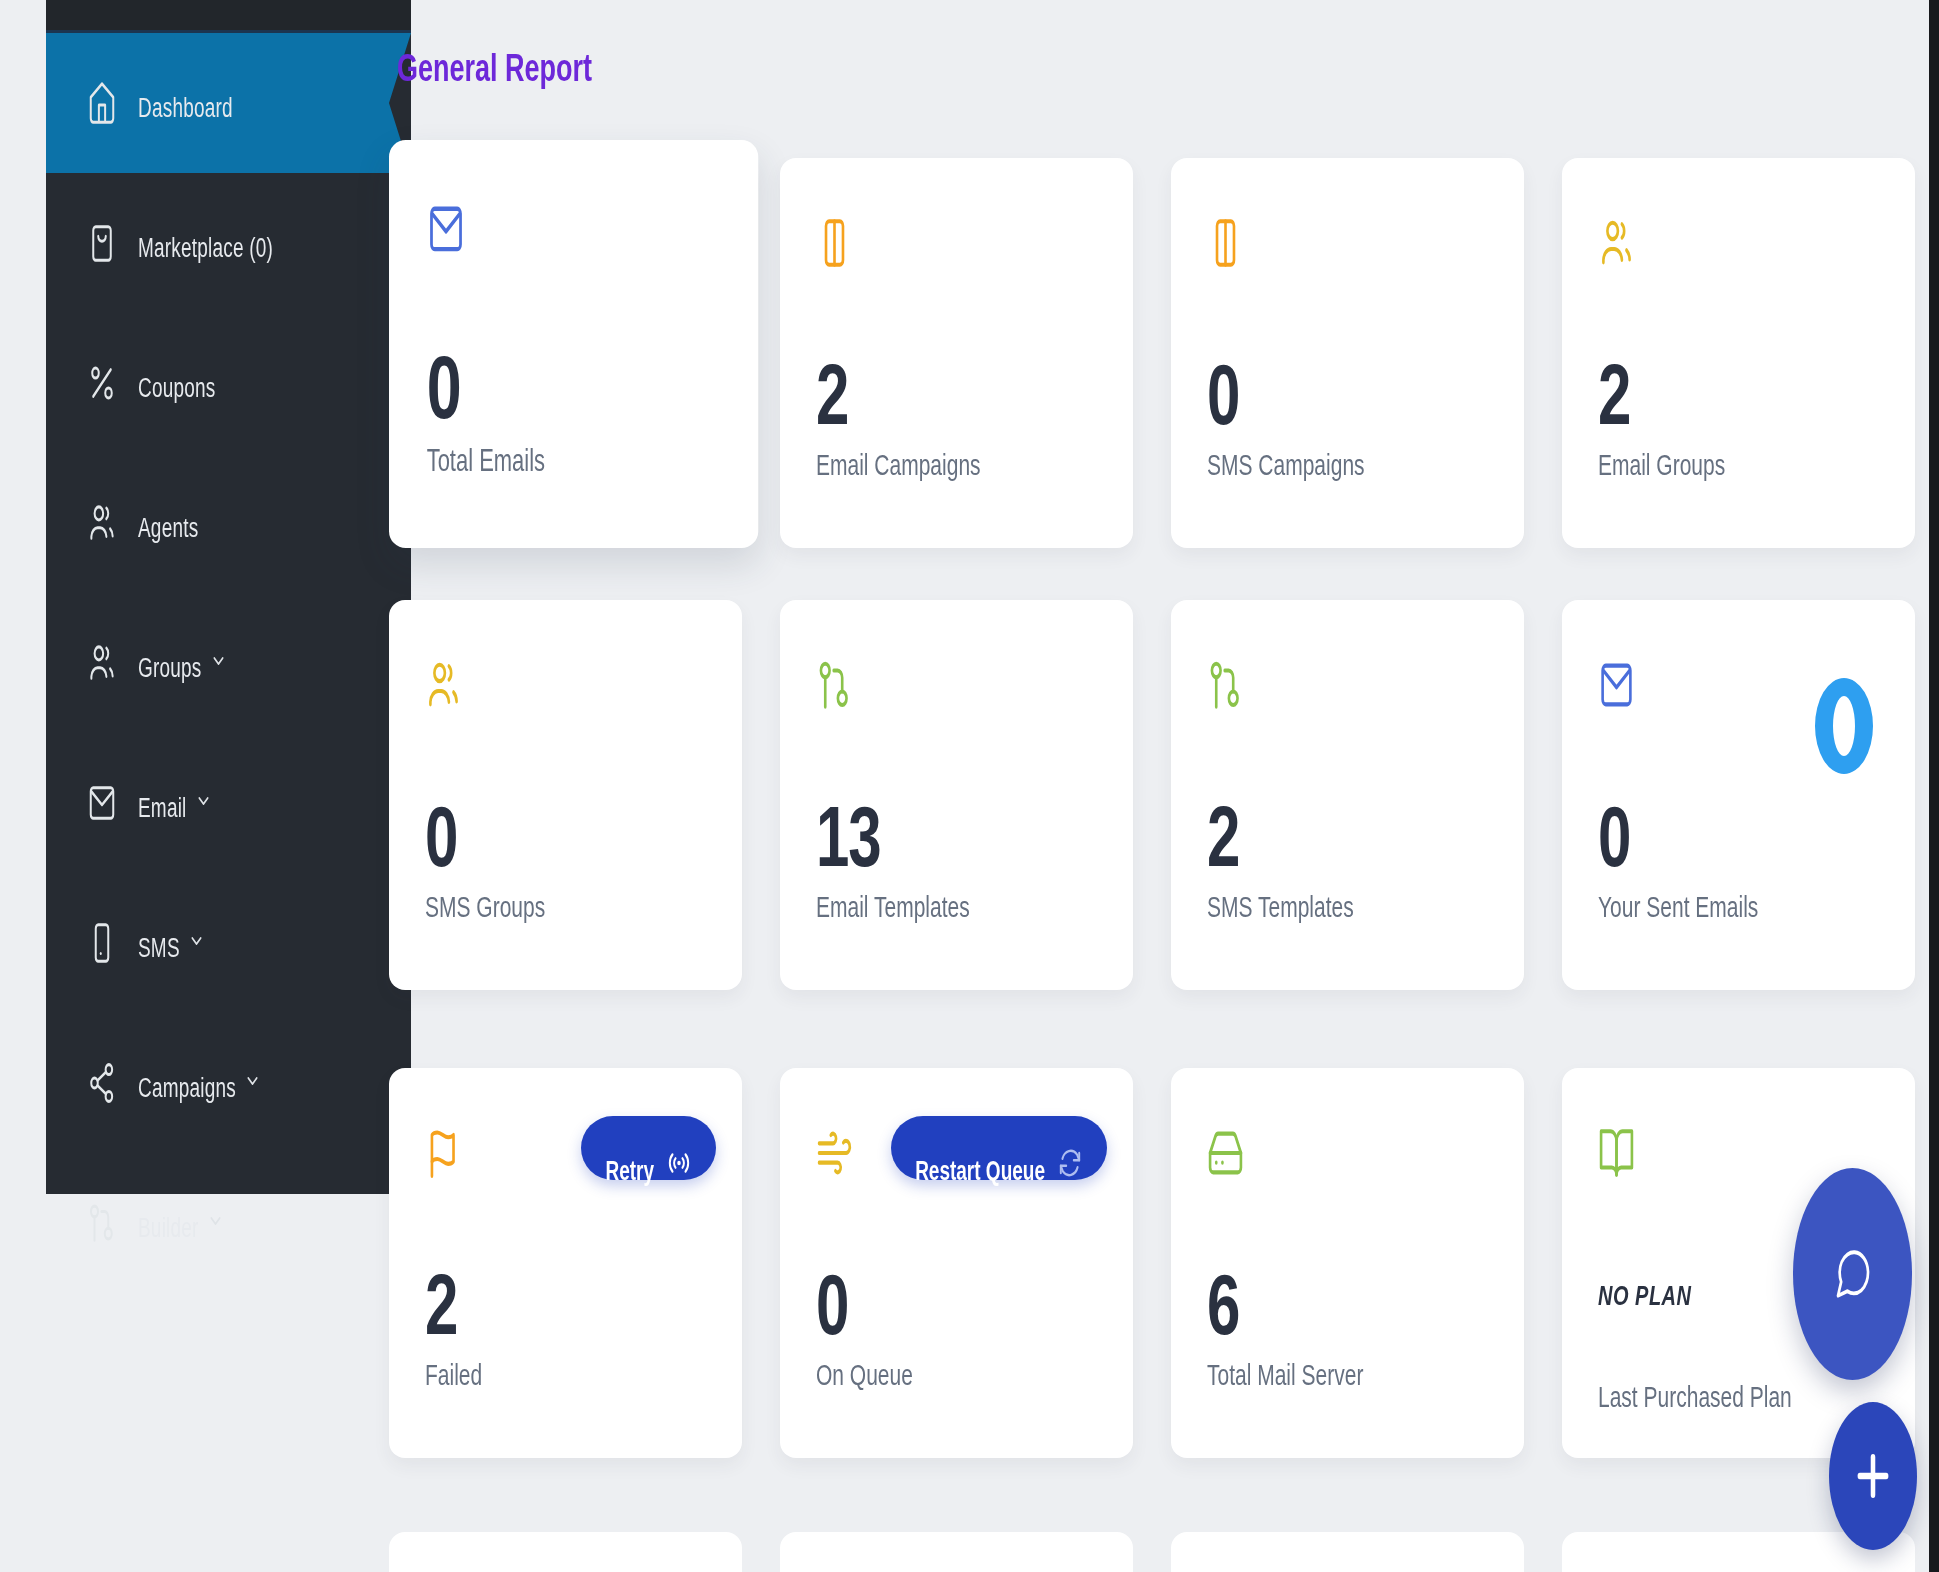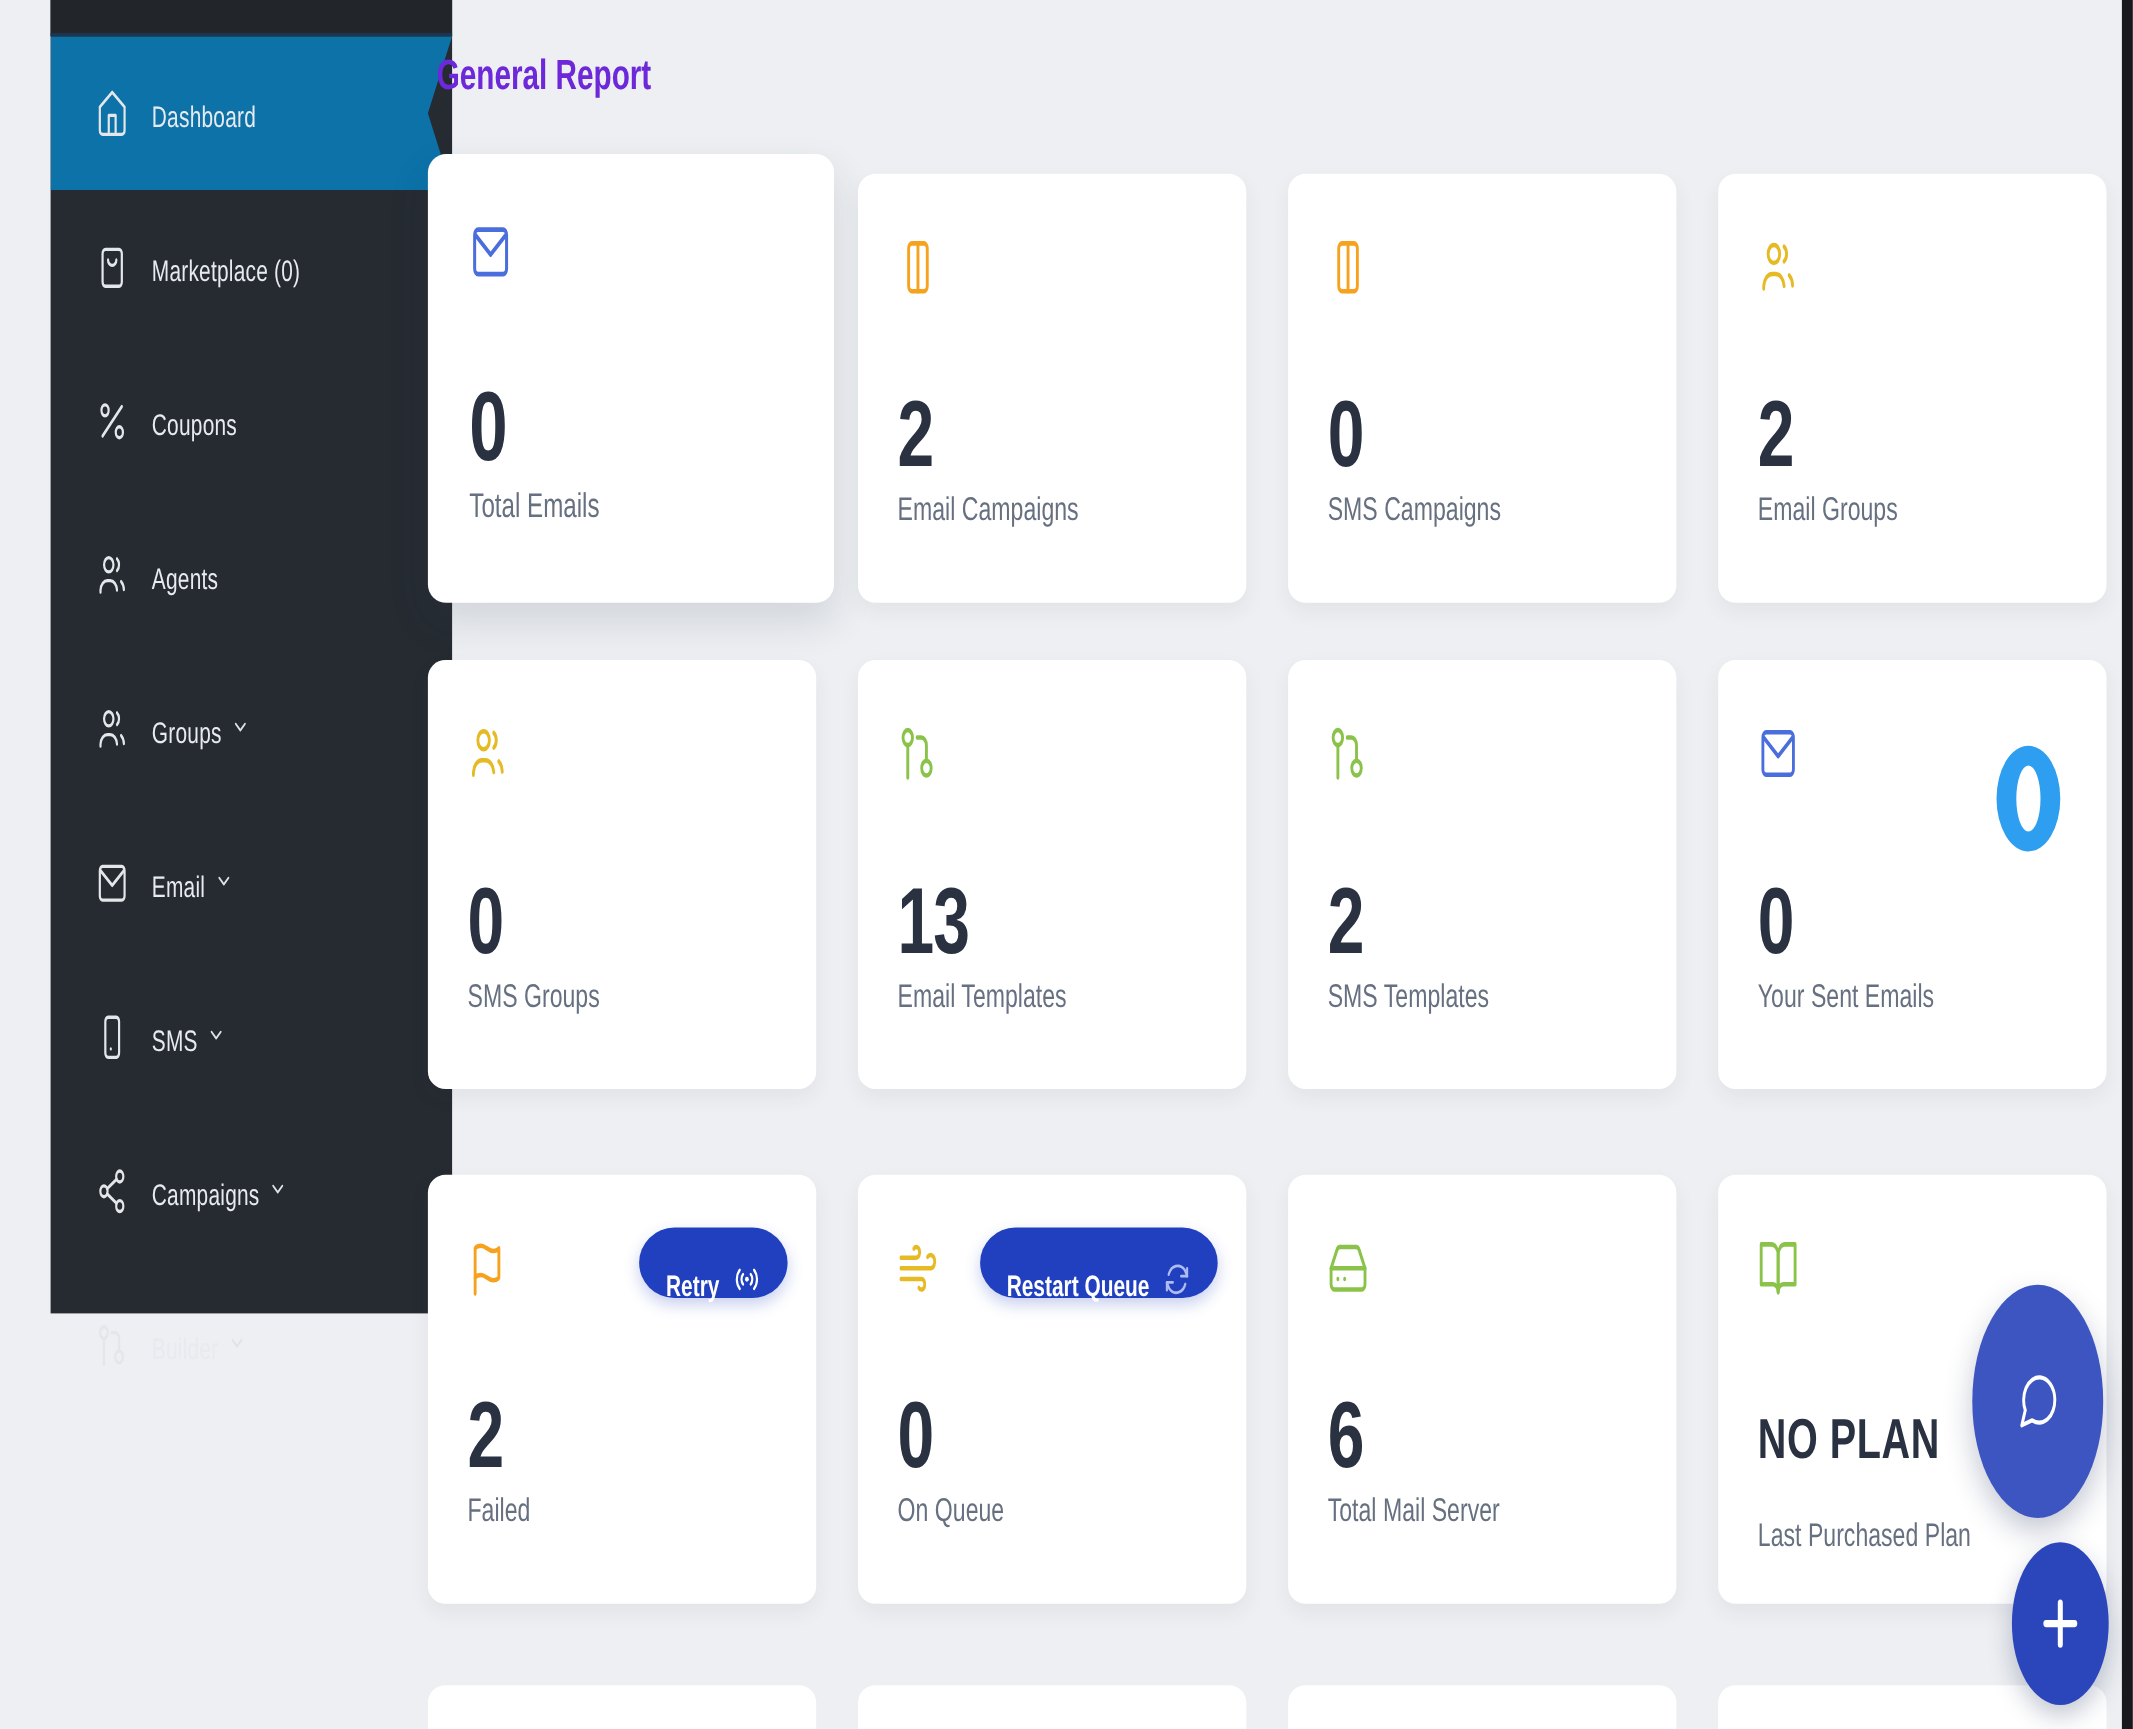--- a/index.html
+++ b/index.html
@@ -40,21 +40,21 @@
   }
   .card.elevated{transform-origin:left bottom;transform:scale(1.046);box-shadow:0 16px 34px rgba(45,55,75,.14);}
   .row4 .card{height:60px;padding:0;box-shadow:none;border-radius:16px 16px 0 0;}
   .icon{display:block;height:58px;}
   .icon svg{width:37px;height:58px;stroke:currentColor;fill:none;stroke-width:1.7;stroke-linecap:round;stroke-linejoin:round;}
   .accent-blue .icon{color:var(--accent-blue,#4a6edb);}
   .accent-orange .icon{color:var(--accent-orange,#f6a21e);}
   .accent-yellow .icon{color:var(--accent-yellow,#e6ba25);}
   .accent-green .icon{color:var(--accent-green,#8bc34a);}
   .num{margin-top:76px;height:60px;font-size:60px;font-weight:700;color:var(--number-ink,#2a3140);letter-spacing:-1px;}
-  .num.small{font-size:36px;padding-top:22px;letter-spacing:.5px;}
+  .num.small{font-size:20px;padding-top:22px;letter-spacing:.5px;font-style:italic;}
   .label{margin-top:40px;font-size:21px;color:var(--label-ink,#667080);}
   .ring{
     position:absolute;top:78px;right:42px;width:58px;height:96px;box-sizing:border-box;
     border:18px solid var(--ring-blue,#2e9ff0);border-radius:50%;
   }
   .pill{
     position:absolute;top:48px;right:26px;height:64px;border:none;border-radius:34px;
     background:var(--pill-blue,#2140bf);color:#fff;display:flex;align-items:flex-end;gap:12px;
     padding:0 24px;font-family:inherit;font-size:19px;font-weight:700;cursor:pointer;
     box-shadow:0 6px 14px rgba(33,64,191,.25);

